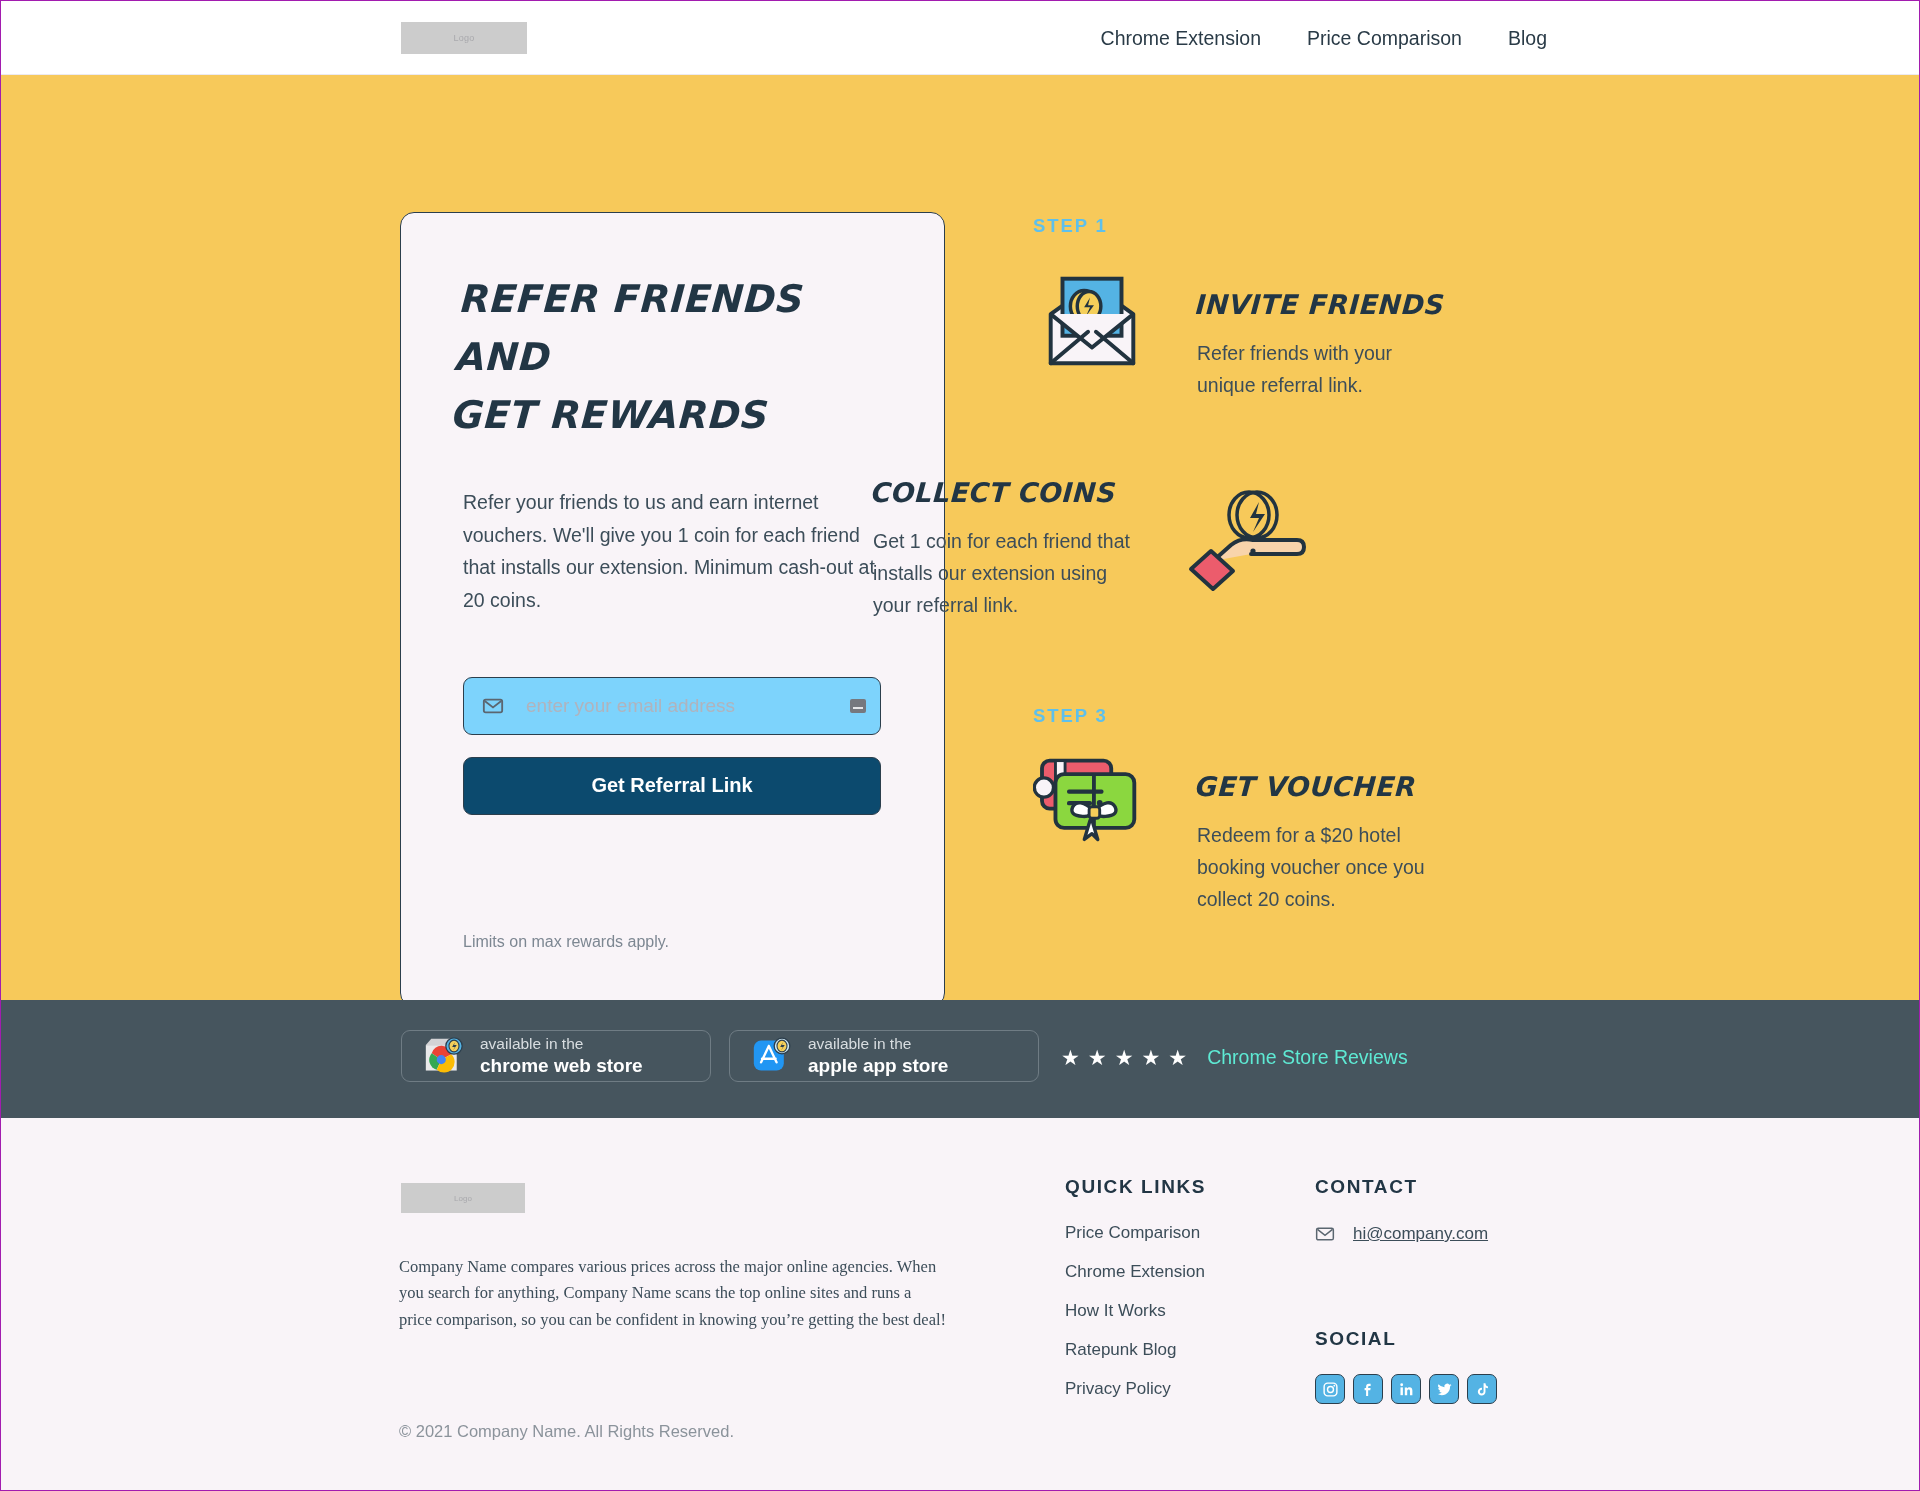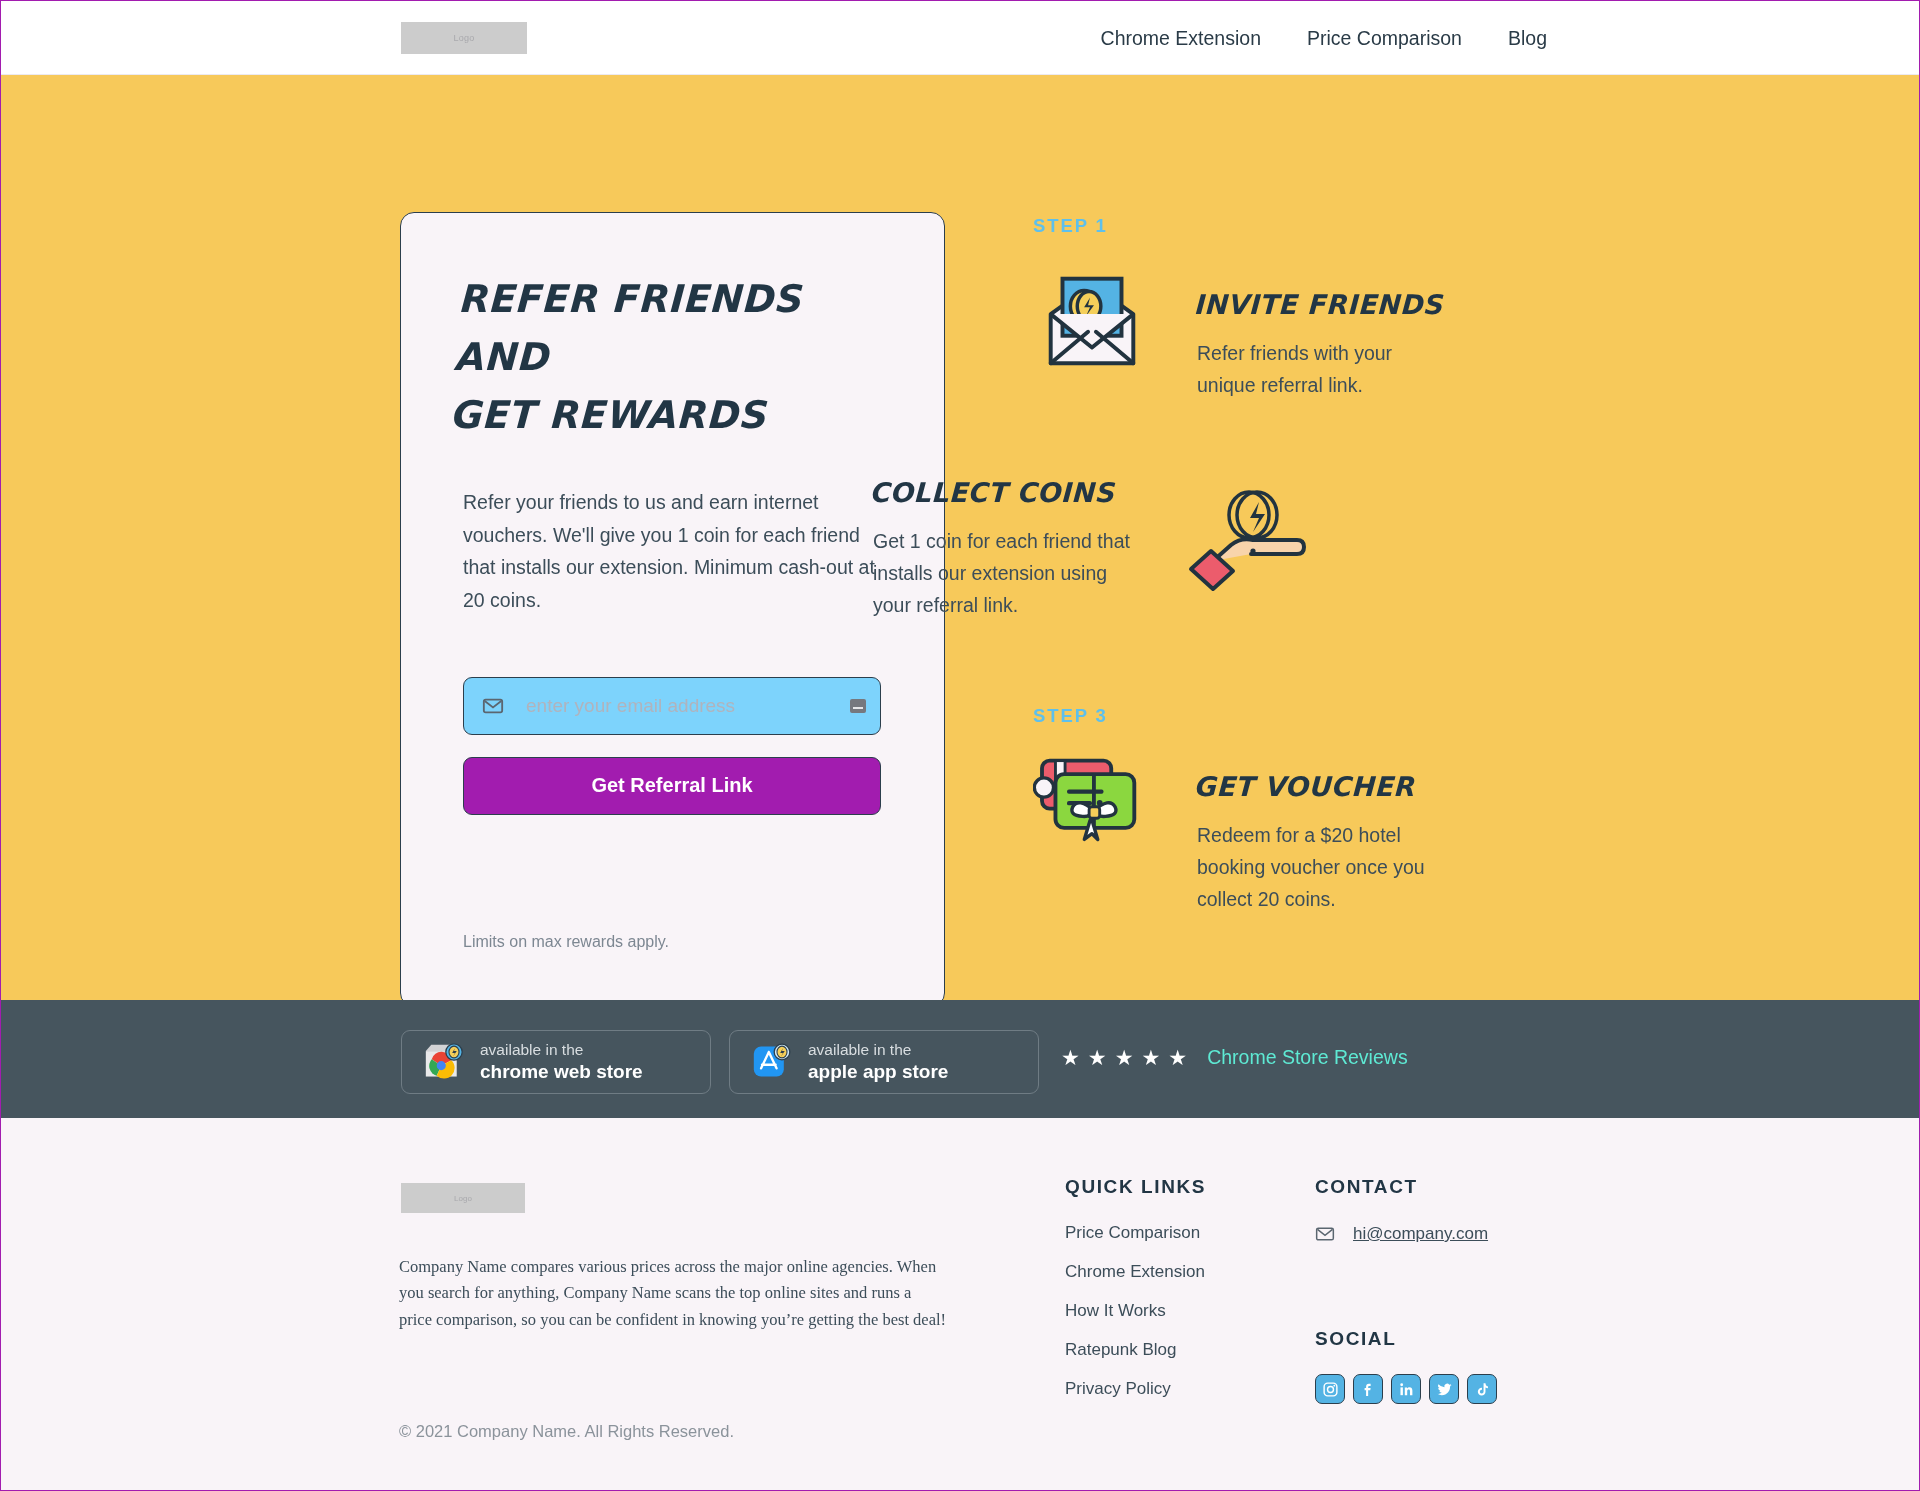--- a/index.html
+++ b/index.html
@@ -135,21 +135,21 @@
     position: absolute;
     left: 3px; top: 8px;
     width: 10px; height: 2px;
     background: #e6e6e8;
   }
 
   .cta-btn {
     margin-top: 22px;
     width: 418px;
     height: 58px;
-    background: #a21caf;
+    background: #0c4a6e;
     border: 1.5px solid #2c3e4c;
     border-radius: 9px;
     color: #ffffff;
     font-size: 20px;
     font-weight: bold;
     cursor: pointer;
     font-family: "Liberation Sans", sans-serif;
   }
   .limits-note {
     position: absolute;
@@ -209,21 +209,21 @@
 
   
   .storebar {
     height: 118px;
     background: #46555e;
     position: relative;
   }
   .badge {
     position: absolute;
     top: 30px;
-    height: 64px;
+    height: 52px;
     border: 1.2px solid #6f7c84;
     border-radius: 9px;
     display: flex;
     align-items: center;
     gap: 16px;
     padding: 0 22px;
   }
   .badge-chrome { left: 400px; width: 310px; }
   .badge-apple  { left: 728px; width: 310px; }
   .badge-txt { line-height: 1.25; }

